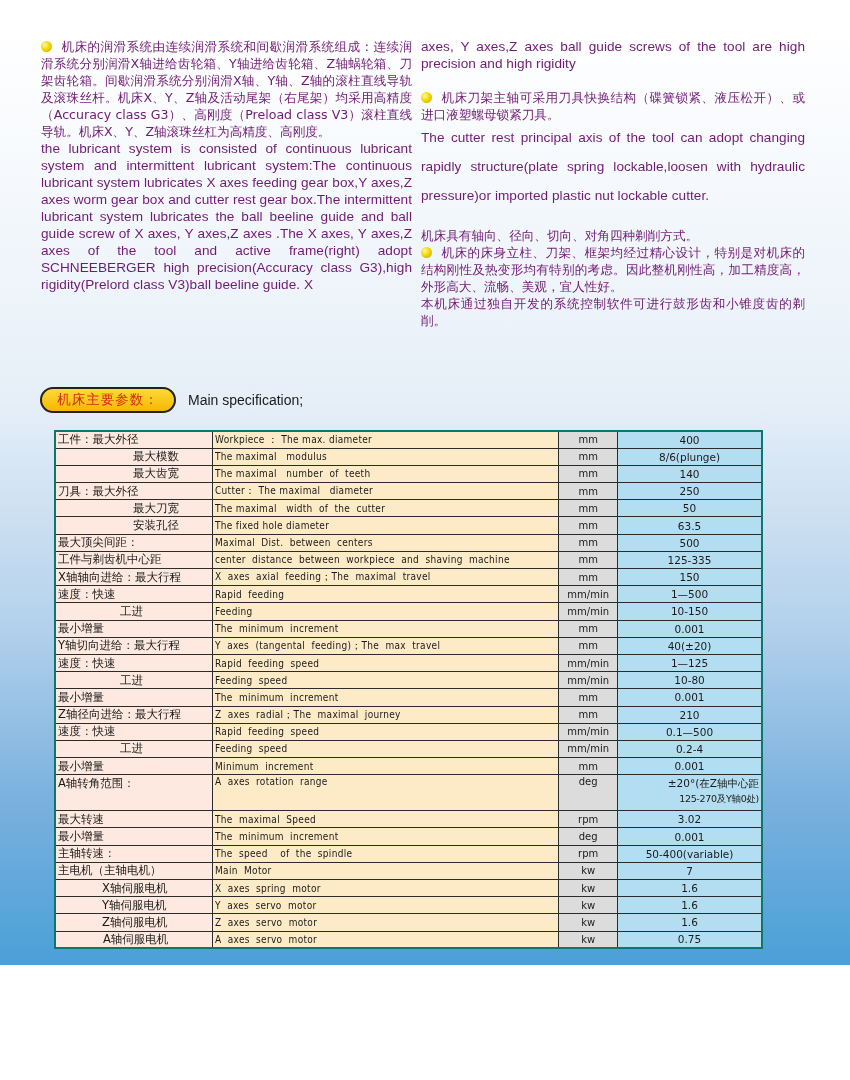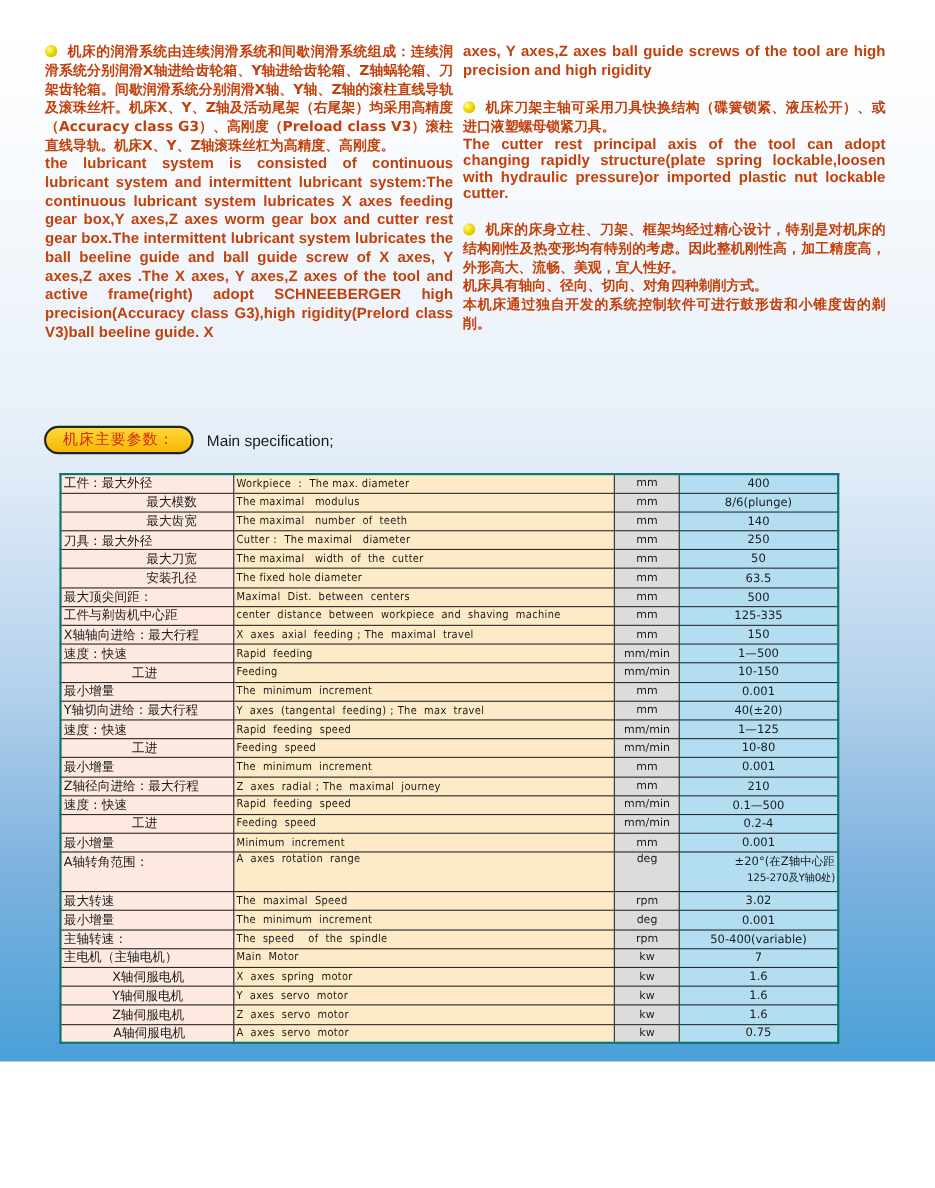--- a/index.html
+++ b/index.html
@@ -4,21 +4,21 @@
 <style>
   * { box-sizing: border-box; margin: 0; padding: 0; }
   html, body { width: 850px; height: 1080px; background: #ffffff; overflow: hidden; }
   body { font-family: "DejaVu Sans", "Liberation Sans", sans-serif; color: #1a1a1a; position: relative; }
 
   .bg-panel {
     position: absolute; left: 0; top: 0; width: 850px; height: 965px;
     background: linear-gradient(to bottom, #ffffff 0px, #ffffff 30px, #f4f8fc 200px, #e6eff8 400px, #b5d2ec 620px, #7ab1de 800px, #4aa0d8 965px);
   }
 
-  .col { position: absolute; font-size: 12.5px; line-height: 17px; color: #c2410c; font-weight: bold; }
+  .col { position: absolute; font-size: 12.5px; line-height: 17px; color: #701a75; }
   .col-left { left: 41px; top: 38px; width: 371px; }
   .col-right { left: 421px; top: 38px; width: 384px; }
 
   .para { text-align: justify; }
   .para.en { font-family: "Liberation Sans", sans-serif; font-size: 13.6px; line-height: 17px; letter-spacing: 0.05px; }
   .para.zh { font-size: 12.6px; line-height: 17px; }
   .gap { height: 17px; }
 
   .bullet {
     display: inline-block; width: 11px; height: 11px; border-radius: 50%;
@@ -57,24 +57,24 @@
 
 <div class="col col-left">
   <p class="para zh"><span class="bullet"></span><span>机床的润滑系统由连续润滑系统和间歇润滑系统组成：连续润滑系统分别润滑X轴进给齿轮箱、Y轴进给齿轮箱、Z轴蜗轮箱、刀架齿轮箱。间歇润滑系统分别润滑X轴、Y轴、Z轴的滚柱直线导轨及滚珠丝杆。机床X、Y、Z轴及活动尾架（右尾架）均采用高精度（Accuracy class G3）、高刚度（Preload class V3）滚柱直线导轨。机床X、Y、Z轴滚珠丝杠为高精度、高刚度。</span></p>
   <p class="para en">the lubricant system is consisted of continuous lubricant system and intermittent lubricant system:The continuous lubricant system lubricates X axes feeding gear box,Y axes,Z axes worm gear box and cutter rest gear box.The intermittent lubricant system lubricates the ball beeline guide and ball guide screw of X axes, Y axes,Z axes .The X axes, Y axes,Z axes of the tool and active frame(right) adopt SCHNEEBERGER high precision(Accuracy class G3),high rigidity(Prelord class V3)ball beeline guide. X</p>
 </div>
 
 <div class="col col-right">
   <p class="para en">axes, Y axes,Z axes ball guide screws of the tool are high precision and high rigidity</p>
   <div class="gap"></div>
   <p class="para zh"><span class="bullet"></span><span>机床刀架主轴可采用刀具快换结构（碟簧锁紧、液压松开）、或进口液塑螺母锁紧刀具。</span></p>
-  <p class="para en" style="line-height:15px;">The cutter rest principal axis of the tool can adopt changing rapidly structure(plate spring lockable,loosen with hydraulic pressure)or imported plastic nut lockable cutter.</p>
+  <p class="para en" style="line-height:29px;">The cutter rest principal axis of the tool can adopt changing rapidly structure(plate spring lockable,loosen with hydraulic pressure)or imported plastic nut lockable cutter.</p>
   <div class="gap"></div>
+  <p class="para zh">机床具有轴向、径向、切向、对角四种剃削方式。</p>
   <p class="para zh"><span class="bullet"></span><span>机床的床身立柱、刀架、框架均经过精心设计，特别是对机床的结构刚性及热变形均有特别的考虑。因此整机刚性高，加工精度高，外形高大、流畅、美观，宜人性好。</span></p>
-  <p class="para zh">机床具有轴向、径向、切向、对角四种剃削方式。</p>
   <p class="para zh">本机床通过独自开发的系统控制软件可进行鼓形齿和小锥度齿的剃削。</p>
 </div>
 
 <div class="spec-header">
   <div class="spec-pill">机床主要参数：</div>
   <div class="spec-title">Main specification;</div>
 </div>
 
 <table class="spec">
   <tbody id="spec-body">

